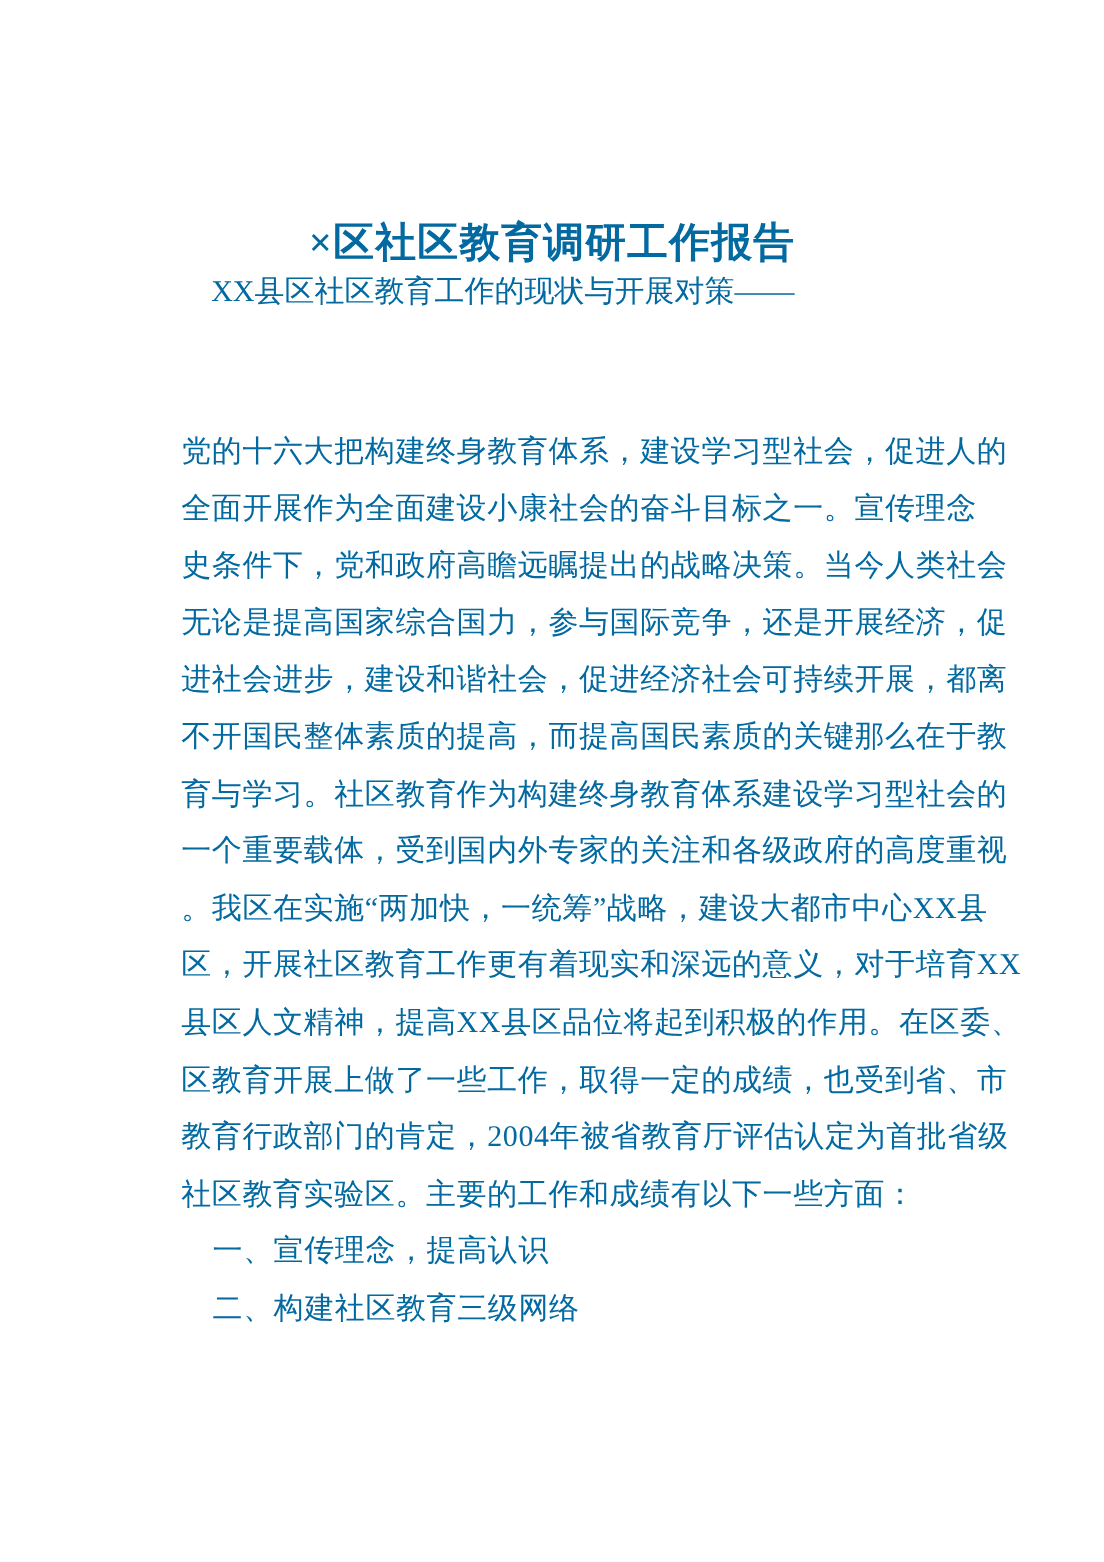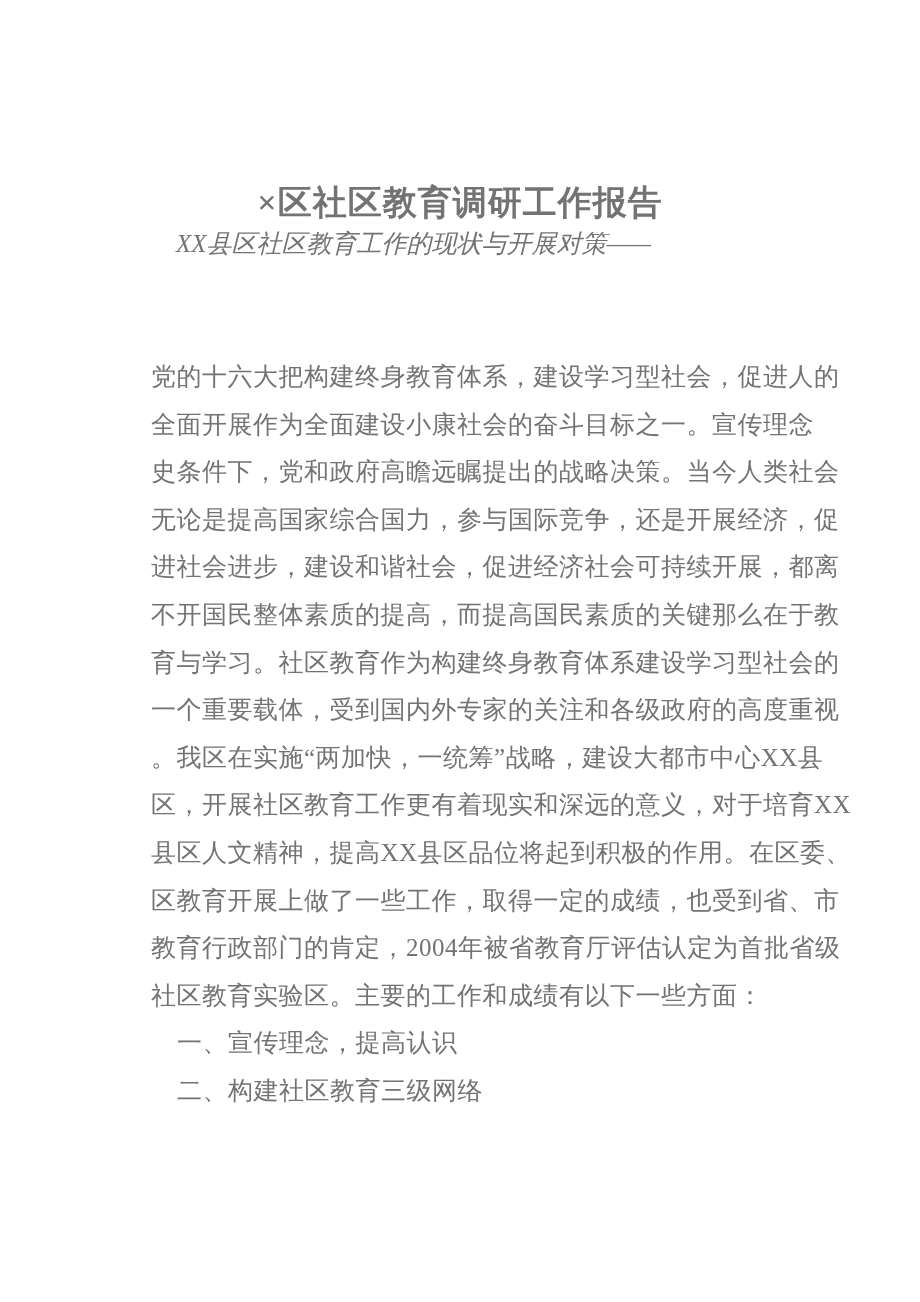--- a/index.html
+++ b/index.html
@@ -6,21 +6,21 @@
     margin: 0;
     padding: 0;
     background: #ffffff;
   }
   .page {
     position: relative;
     width: 920px;
     height: 1302px;
     margin: 0 auto;
     background: #ffffff;
-    color: #737373;
+    color: #0369a1;
     font-family: "Liberation Serif", "DejaVu Serif", serif;
     overflow: hidden;
   }
   .doc-title {
     position: absolute;
     top: 156px;
     left: 0;
     width: 100%;
     text-align: center;
     font-size: 34px;
@@ -33,21 +33,20 @@
     position: absolute;
     top: 218px;
     left: 127px;
     width: 690px;
     font-size: 25px;
     line-height: 51px;
   }
   .subtitle-line {
     height: 51px;
     white-space: nowrap;
-    font-style: italic;
   }
   .subtitle-line.first-indent {
     text-indent: 49px;
   }
   .content-block {
     position: absolute;
     top: 353px;
     left: 127px;
     width: 700px;
     font-size: 25px;

